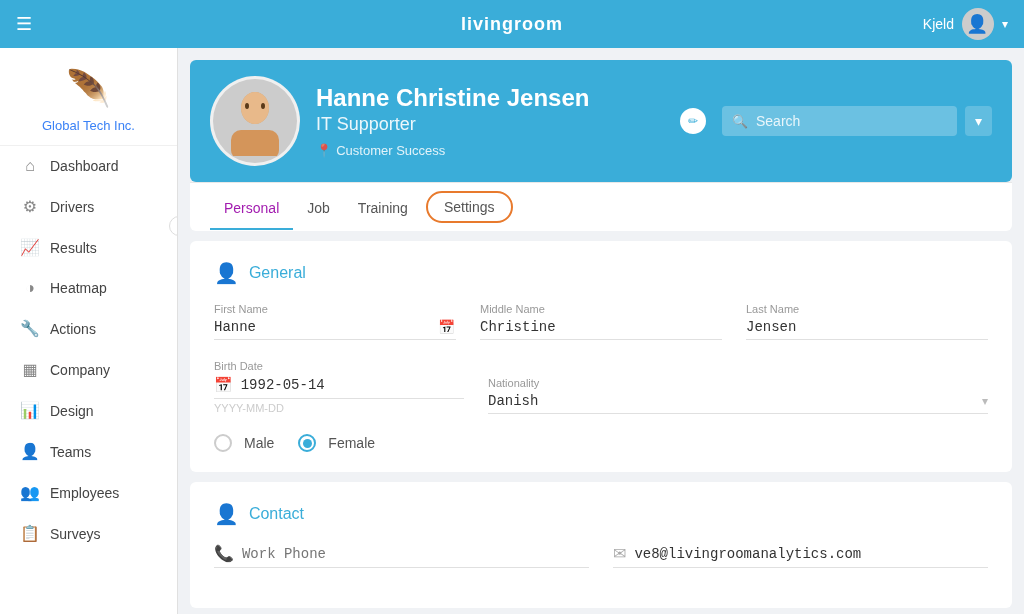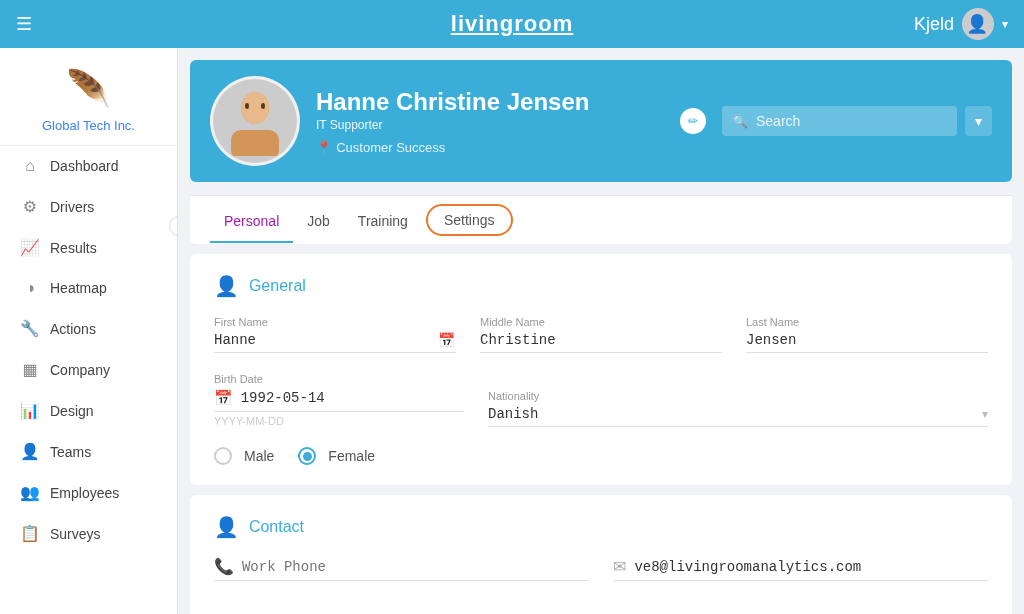--- a/index.html
+++ b/index.html
@@ -10,27 +10,26 @@
       background: #3aadd9;
       height: 48px;
       display: flex;
       align-items: center;
       justify-content: space-between;
       padding: 0 16px;
       flex-shrink: 0;
     }
     .navbar-brand {
       color: white;
-      font-size: 22px;
+      font-size: 18px;
       font-weight: 600;
       letter-spacing: 1px;
       position: absolute;
       left: 50%;
       transform: translateX(-50%);
-      text-decoration: underline;
     }
     .navbar-left { display: flex; align-items: center; gap: 10px; }
     .navbar-right { display: flex; align-items: center; gap: 8px; color: white; font-size: 14px; margin-left: auto; }
     .hamburger-icon { color: white; font-size: 18px; cursor: pointer; }
     .avatar-small { width: 32px; height: 32px; border-radius: 50%; background: #ccc; overflow: hidden; display: flex; align-items: center; justify-content: center; font-size: 18px; }
     .dropdown-arrow { color: white; font-size: 12px; }
 
     
     .main-layout {
       display: flex;
@@ -111,21 +110,21 @@
     }
 
     
     .profile-header-card {
       background: #3aadd9;
       border-radius: 6px;
       padding: 16px 20px;
       display: flex;
       align-items: center;
       gap: 16px;
-      margin-bottom: 13px;
+      margin-bottom: 0;
       position: relative;
     }
     .profile-avatar {
       width: 90px;
       height: 90px;
       border-radius: 50%;
       background: #ccc;
       border: 3px solid rgba(255,255,255,0.7);
       overflow: hidden;
       flex-shrink: 0;
@@ -136,21 +135,21 @@
       color: #888;
     }
     .profile-info { flex: 1; }
     .profile-name {
       color: white;
       font-size: 24px;
       font-weight: 600;
     }
     .profile-title {
       color: rgba(255,255,255,0.9);
-      font-size: 12px;
+      font-size: 18px;
       margin-top: 2px;
     }
     .profile-location {
       color: rgba(255,255,255,0.85);
       font-size: 13px;
       margin-top: 8px;
       display: flex;
       align-items: center;
       gap: 4px;
     }
@@ -350,21 +349,21 @@
   </style>
 </head>
 <body>
 
 <nav class="navbar">
   <div class="navbar-left">
     <span class="hamburger-icon">☰</span>
   </div>
   <span class="navbar-brand">livingroom</span>
   <div class="navbar-right">
-    <span style="color:white;font-size:18px;">Kjeld</span>
+    <span style="color:white;font-size:14px;">Kjeld</span>
     <div class="avatar-small">
       <span style="color:#555;">👤</span>
     </div>
     <span class="dropdown-arrow">▾</span>
   </div>
 </nav>
 
 <div class="main-layout">
 
   <aside class="sidebar" style="position:relative;">

